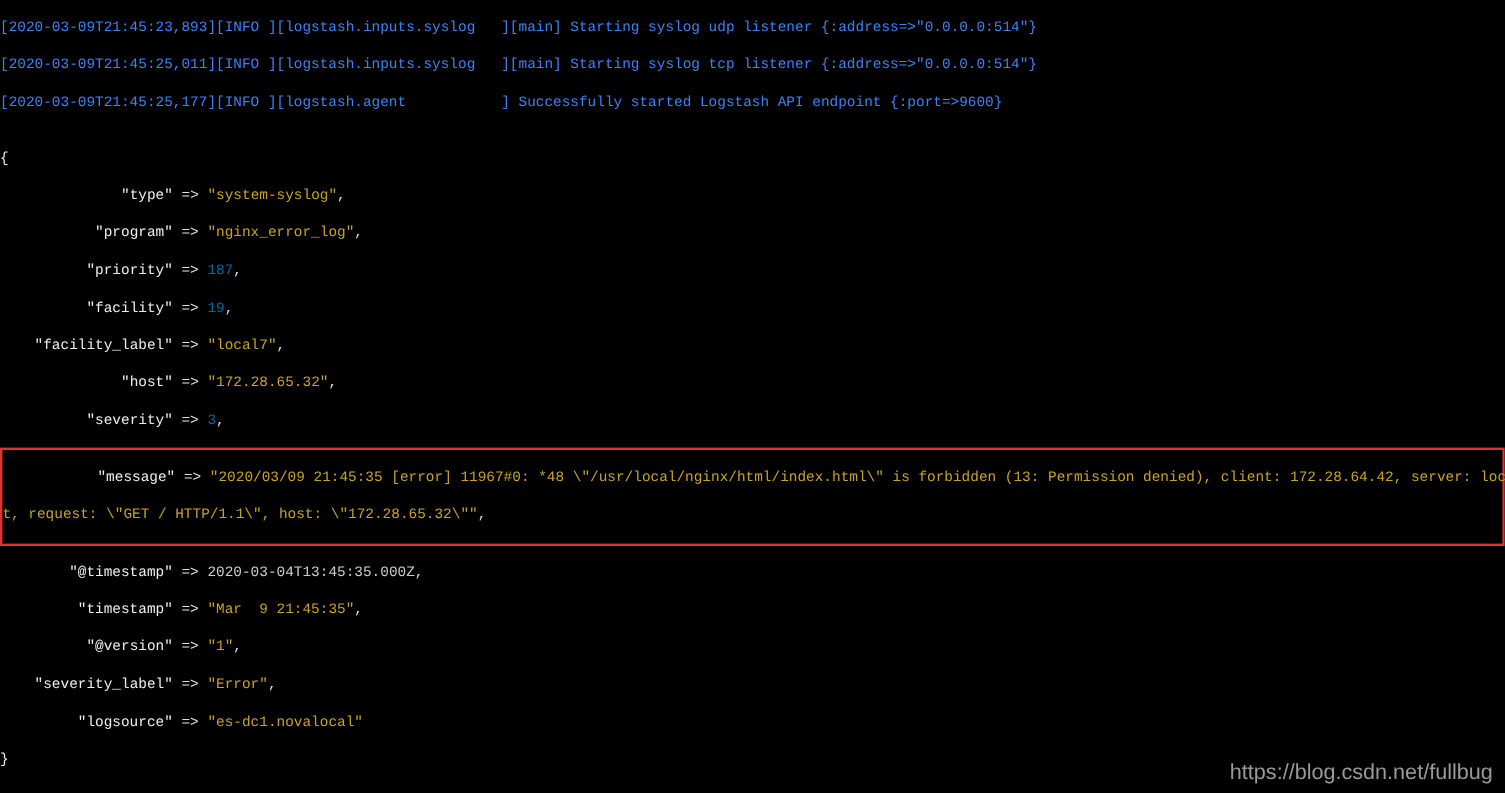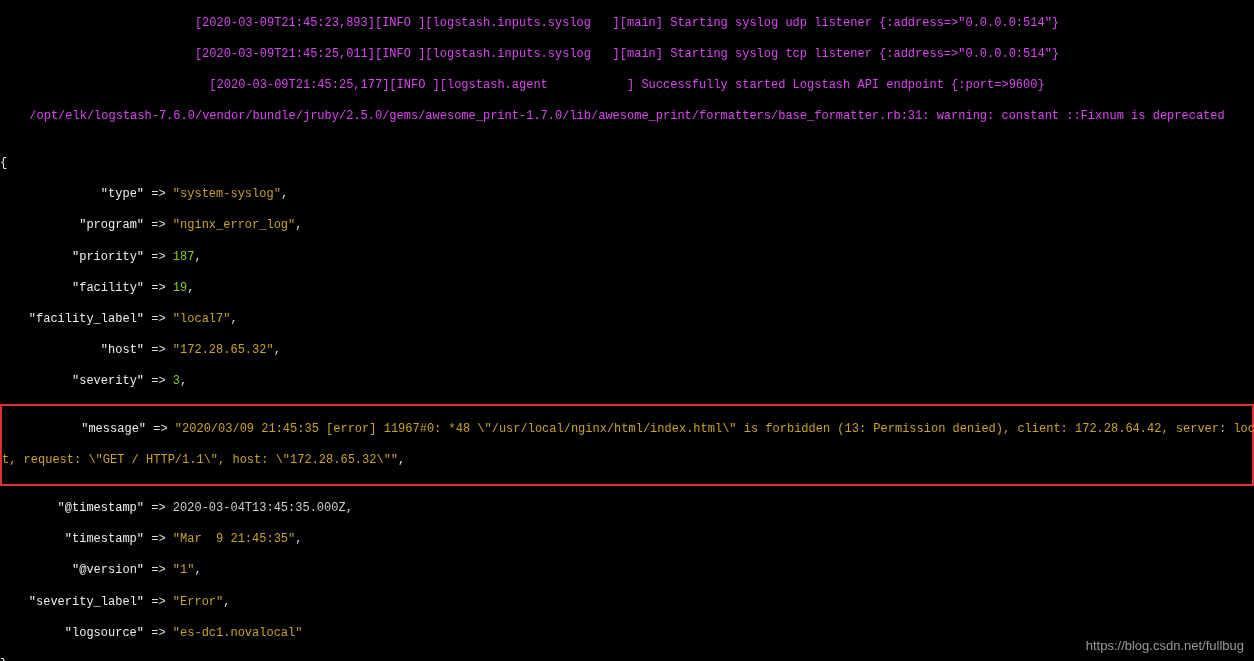--- a/index.html
+++ b/index.html
@@ -14,51 +14,50 @@
     height: 661px;
     overflow: hidden;
     position: relative;
   }
   .term {
     padding: 0;
     white-space: pre;
   }
   .ln { white-space: pre; }
   .white { color: #eee; }
-  .cyan  { color: #84cc16; }
+  .cyan  { color: #0369a1; }
   .gold  { color: #c9a227; }
   .grey  { color: #ccc; }
 
   .brace { color: #eee; }
   .hl {
     border: 2px solid #d33;
     display: block;
     margin: -1px 0;
     padding: 0;
     box-sizing: border-box;
   }
   .watermark {
     position: absolute;
     right: 10px;
     bottom: 6px;
     color: #aaa;
-    font-size: 13px;
+    font-size: 18px;
     font-family: Arial, sans-serif;
     opacity: 0.9;
   }
-  .plainline { color: #d946ef; text-align: center; }
+  .plainline { color: #3b82f6; }
 </style>
 </head>
 <body>
 
 <div class="term">
 <div class="ln plainline">[2020-03-09T21:45:23,893][INFO ][logstash.inputs.syslog   ][main] Starting syslog udp listener {:address=&gt;"0.0.0.0:514"}</div>
 <div class="ln plainline">[2020-03-09T21:45:25,011][INFO ][logstash.inputs.syslog   ][main] Starting syslog tcp listener {:address=&gt;"0.0.0.0:514"}</div>
 <div class="ln plainline">[2020-03-09T21:45:25,177][INFO ][logstash.agent           ] Successfully started Logstash API endpoint {:port=&gt;9600}</div>
-<div class="ln plainline">/opt/elk/logstash-7.6.0/vendor/bundle/jruby/2.5.0/gems/awesome_print-1.7.0/lib/awesome_print/formatters/base_formatter.rb:31: warning: constant ::Fixnum is deprecated</div>
 
 <div class="ln brace">{</div>
 <div class="ln">              <span class="white">"type"</span> =&gt; <span class="gold">"system-syslog"</span>,</div>
 <div class="ln">           <span class="white">"program"</span> =&gt; <span class="gold">"nginx_error_log"</span>,</div>
 <div class="ln">          <span class="white">"priority"</span> =&gt; <span class="cyan">187</span>,</div>
 <div class="ln">          <span class="white">"facility"</span> =&gt; <span class="cyan">19</span>,</div>
 <div class="ln">    <span class="white">"facility_label"</span> =&gt; <span class="gold">"local7"</span>,</div>
 <div class="ln">              <span class="white">"host"</span> =&gt; <span class="gold">"172.28.65.32"</span>,</div>
 <div class="ln">          <span class="white">"severity"</span> =&gt; <span class="cyan">3</span>,</div>
 <div class="hl">

